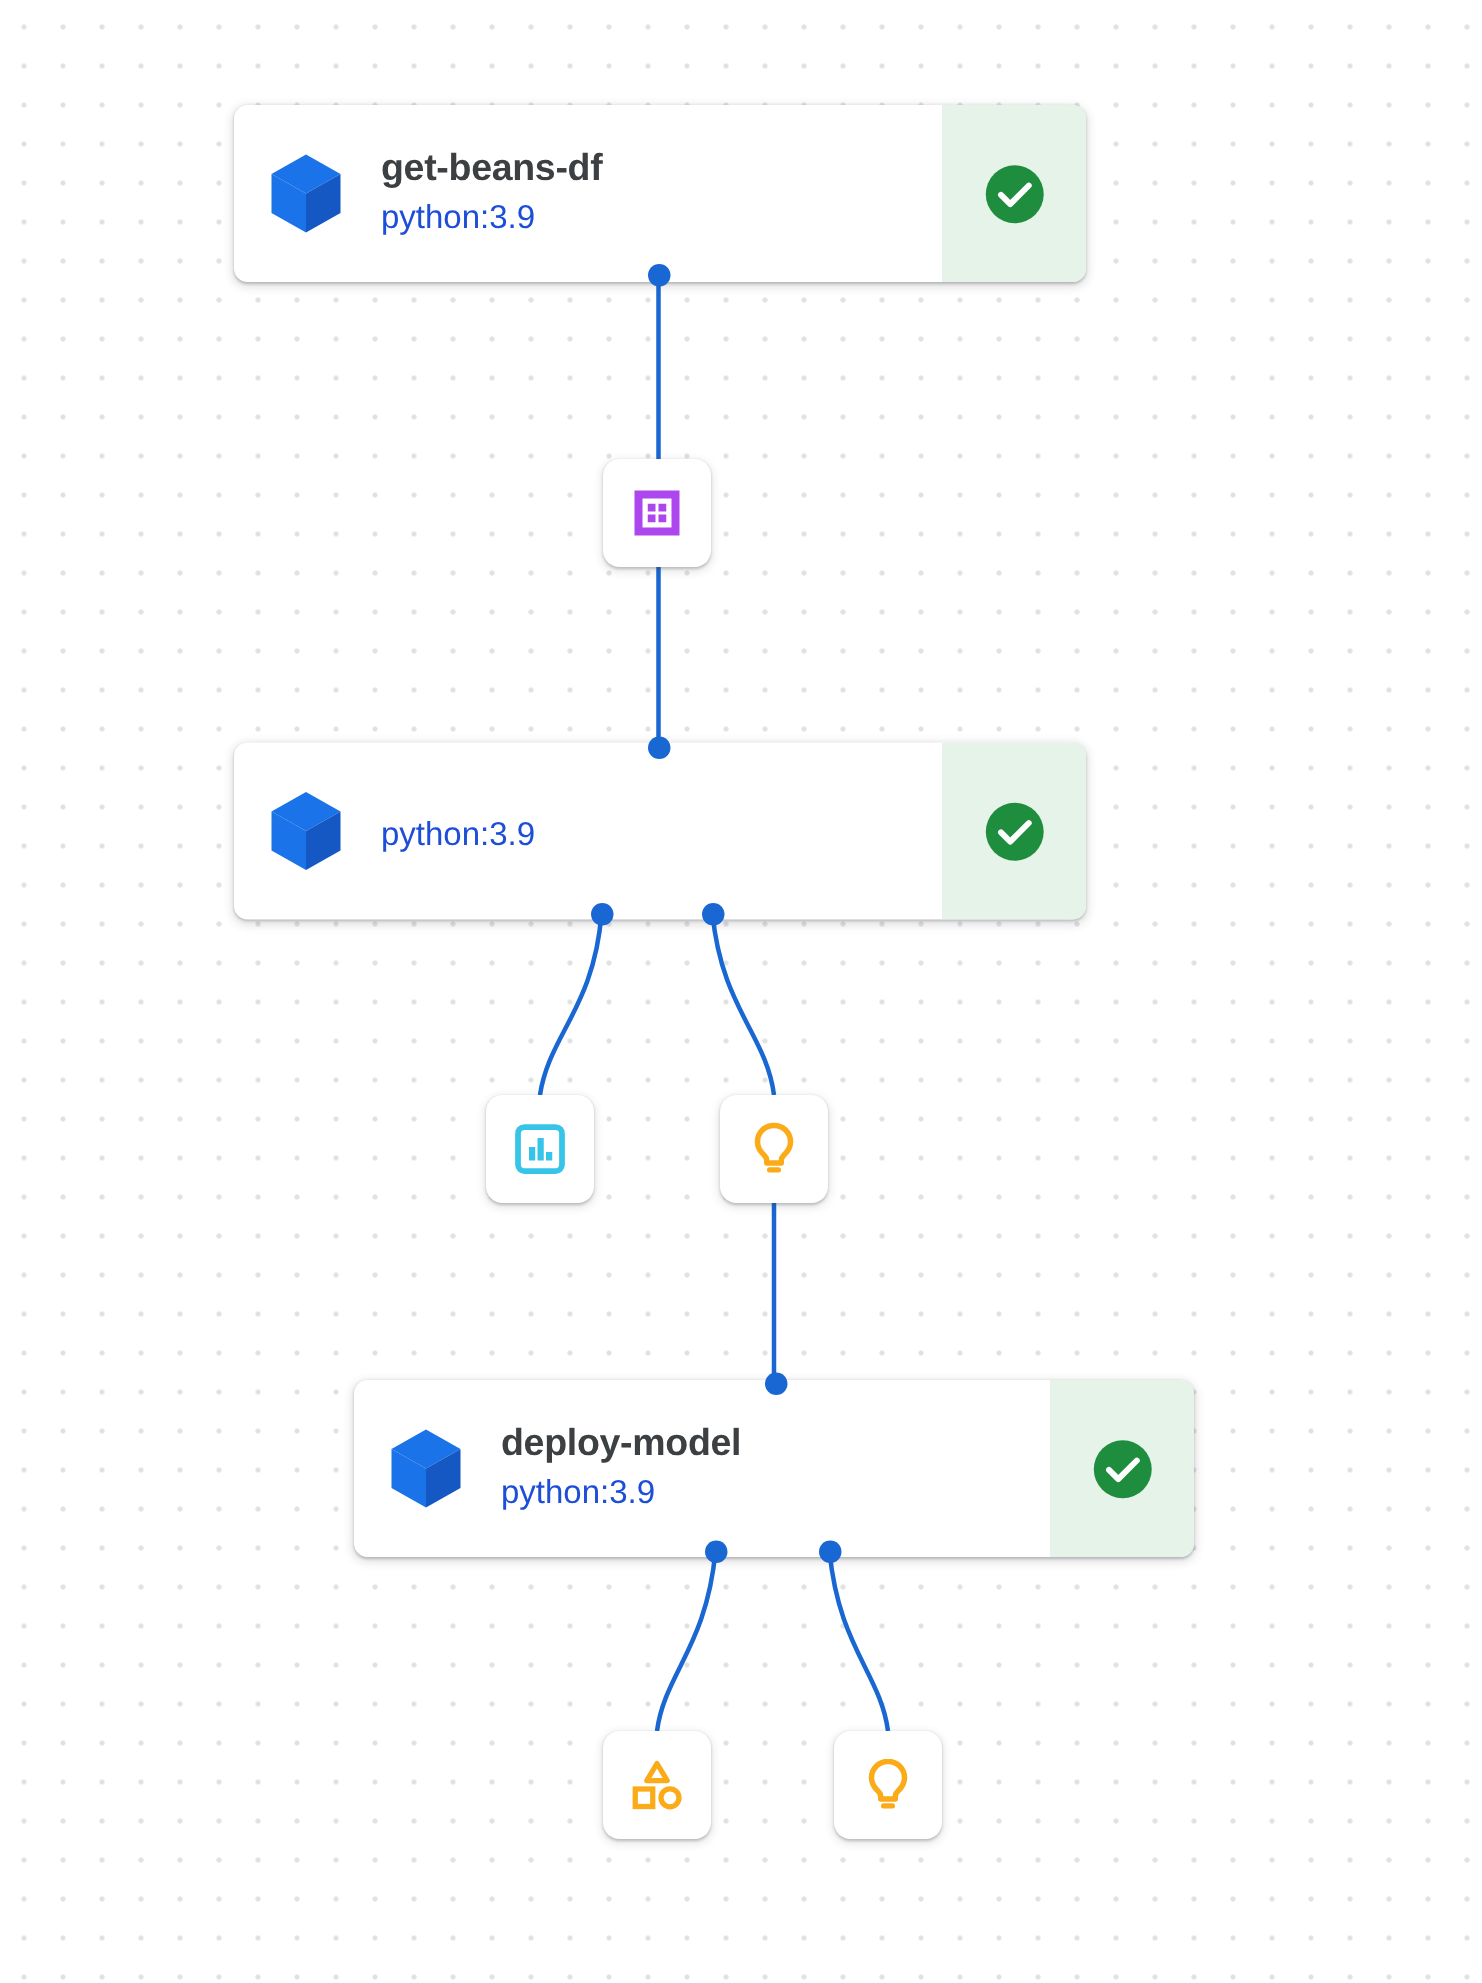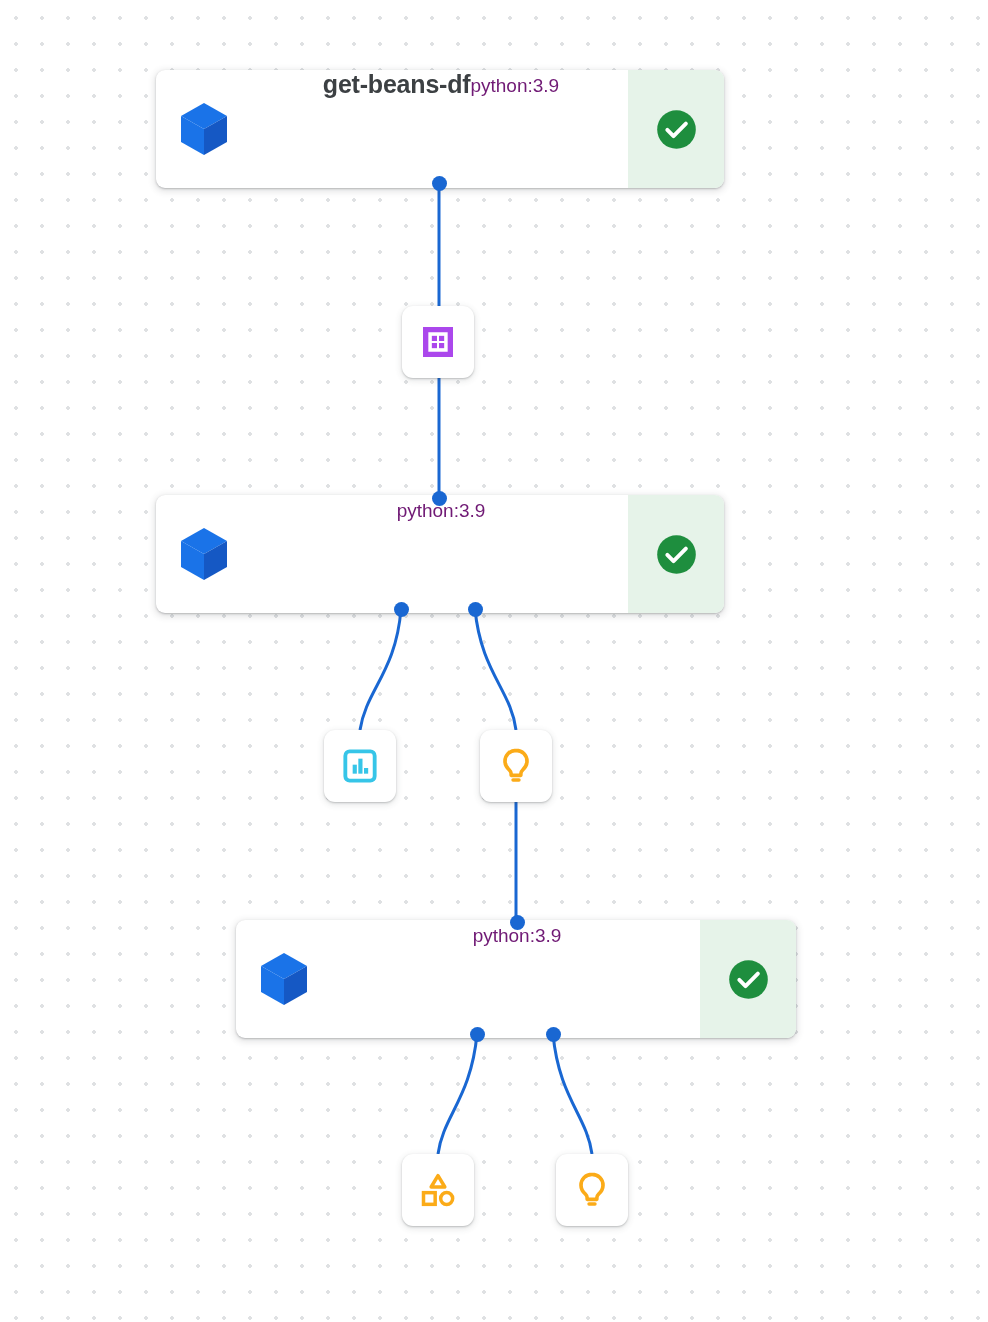--- a/index.html
+++ b/index.html
@@ -49,38 +49,38 @@
     width: 96px;
     display: flex;
     align-items: center;
     justify-content: center;
     flex: 0 0 96px;
   }
 
   .task-text {
     flex: 1 1 auto;
     display: flex;
-    flex-direction: row;
+    flex-direction: column;
     justify-content: center;
     padding-left: 2px;
   }
 
   .task-title {
     font-size: 25px;
     font-weight: bold;
     color: #3c4043;
     line-height: 1.18;
     letter-spacing: -0.2px;
     white-space: nowrap;
   }
 
   .task-subtitle {
-    font-size: 19px;
+    font-size: 22px;
     font-weight: normal;
-    color: #701a75;
+    color: #1d4ed8;
     line-height: 1.3;
     margin-top: 4px;
     white-space: nowrap;
   }
 
   .task-status {
     flex: 0 0 96px;
     width: 96px;
     background: #e6f3e9;
     display: flex;
@@ -180,20 +180,21 @@
     <div class="task-icon-wrap">
       <span>
         <svg width="52" height="56" viewBox="0 0 52 56">
           <path d="M26 2 L49 15 L26 28 L3 15 Z" fill="#1a73e8"></path>
           <path d="M3 15 L26 28 L26 54 L3 41 Z" fill="#1a73e8"></path>
           <path d="M49 15 L26 28 L26 54 L49 41 Z" fill="#1558c4"></path>
         </svg>
       </span>
     </div>
     <div class="task-text">
+      <div class="task-title">deploy-model</div>
       <div class="task-subtitle">python:3.9</div>
     </div>
     <div class="task-status">
       <span>
         <svg width="45" height="45" viewBox="0 0 24 24">
           <circle cx="12" cy="12" r="10.3" fill="#1e8e3e"></circle>
           <path d="M7.1 12.2 L10.4 15.5 L17 8.9" fill="none" stroke="#ffffff" stroke-width="2.1" stroke-linecap="round" stroke-linejoin="round"></path>
         </svg>
       </span>
     </div>

